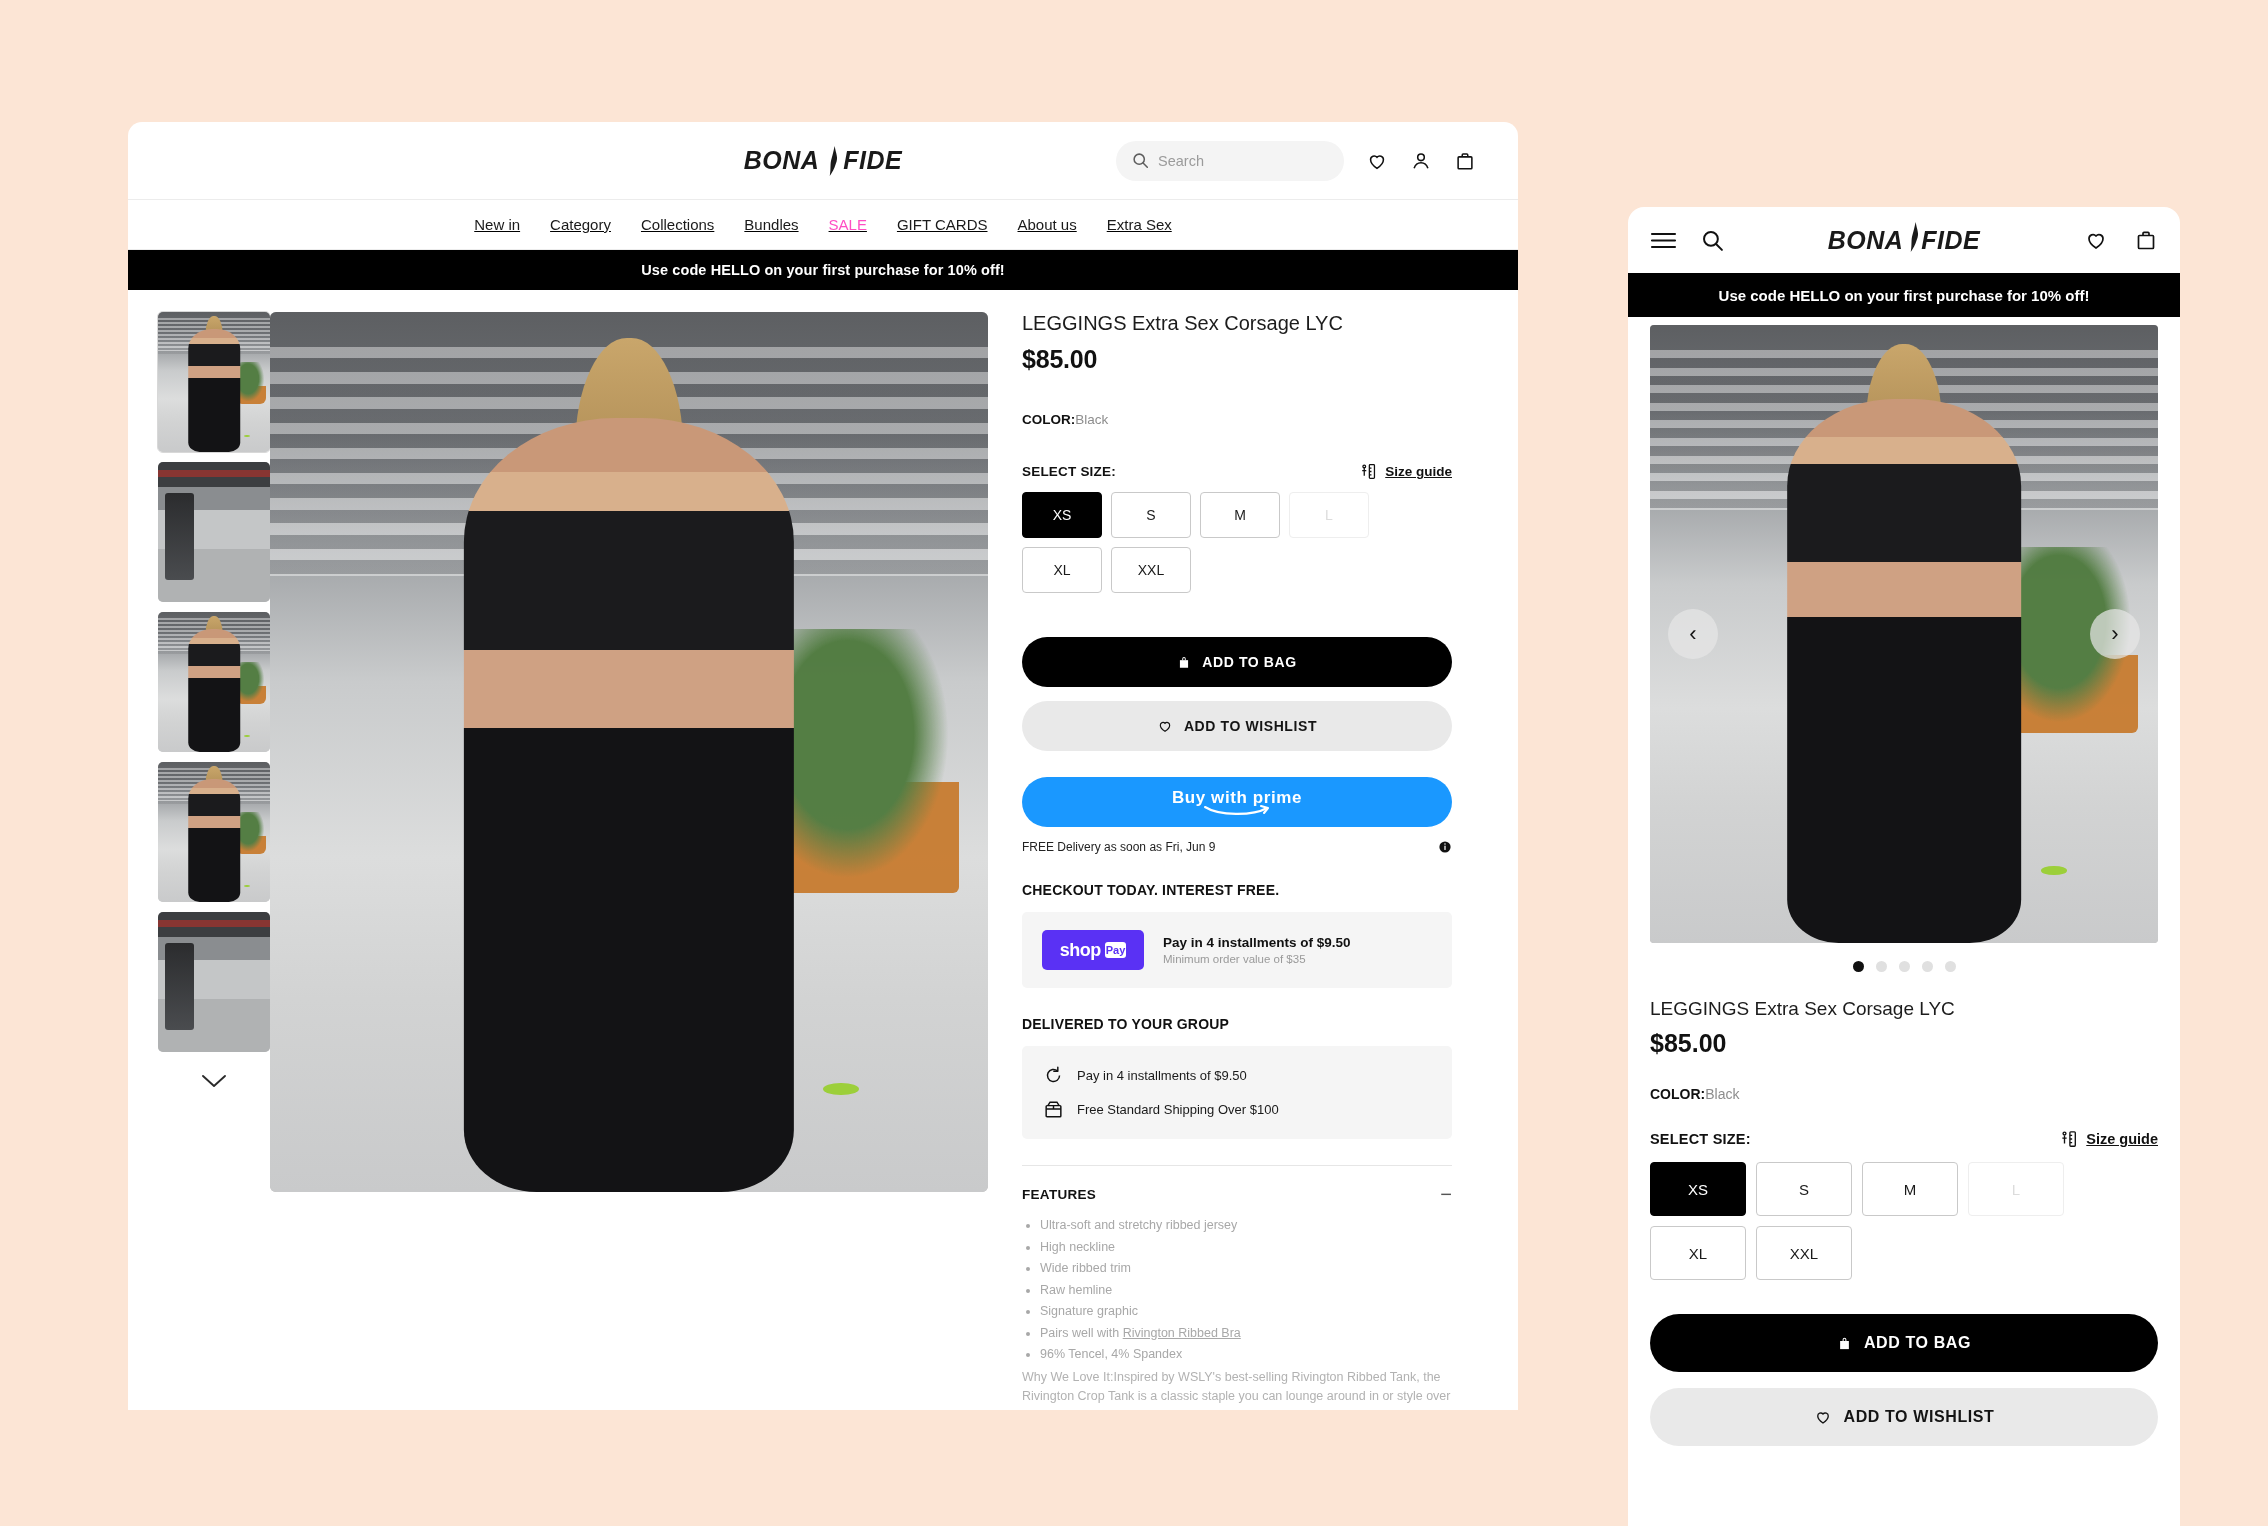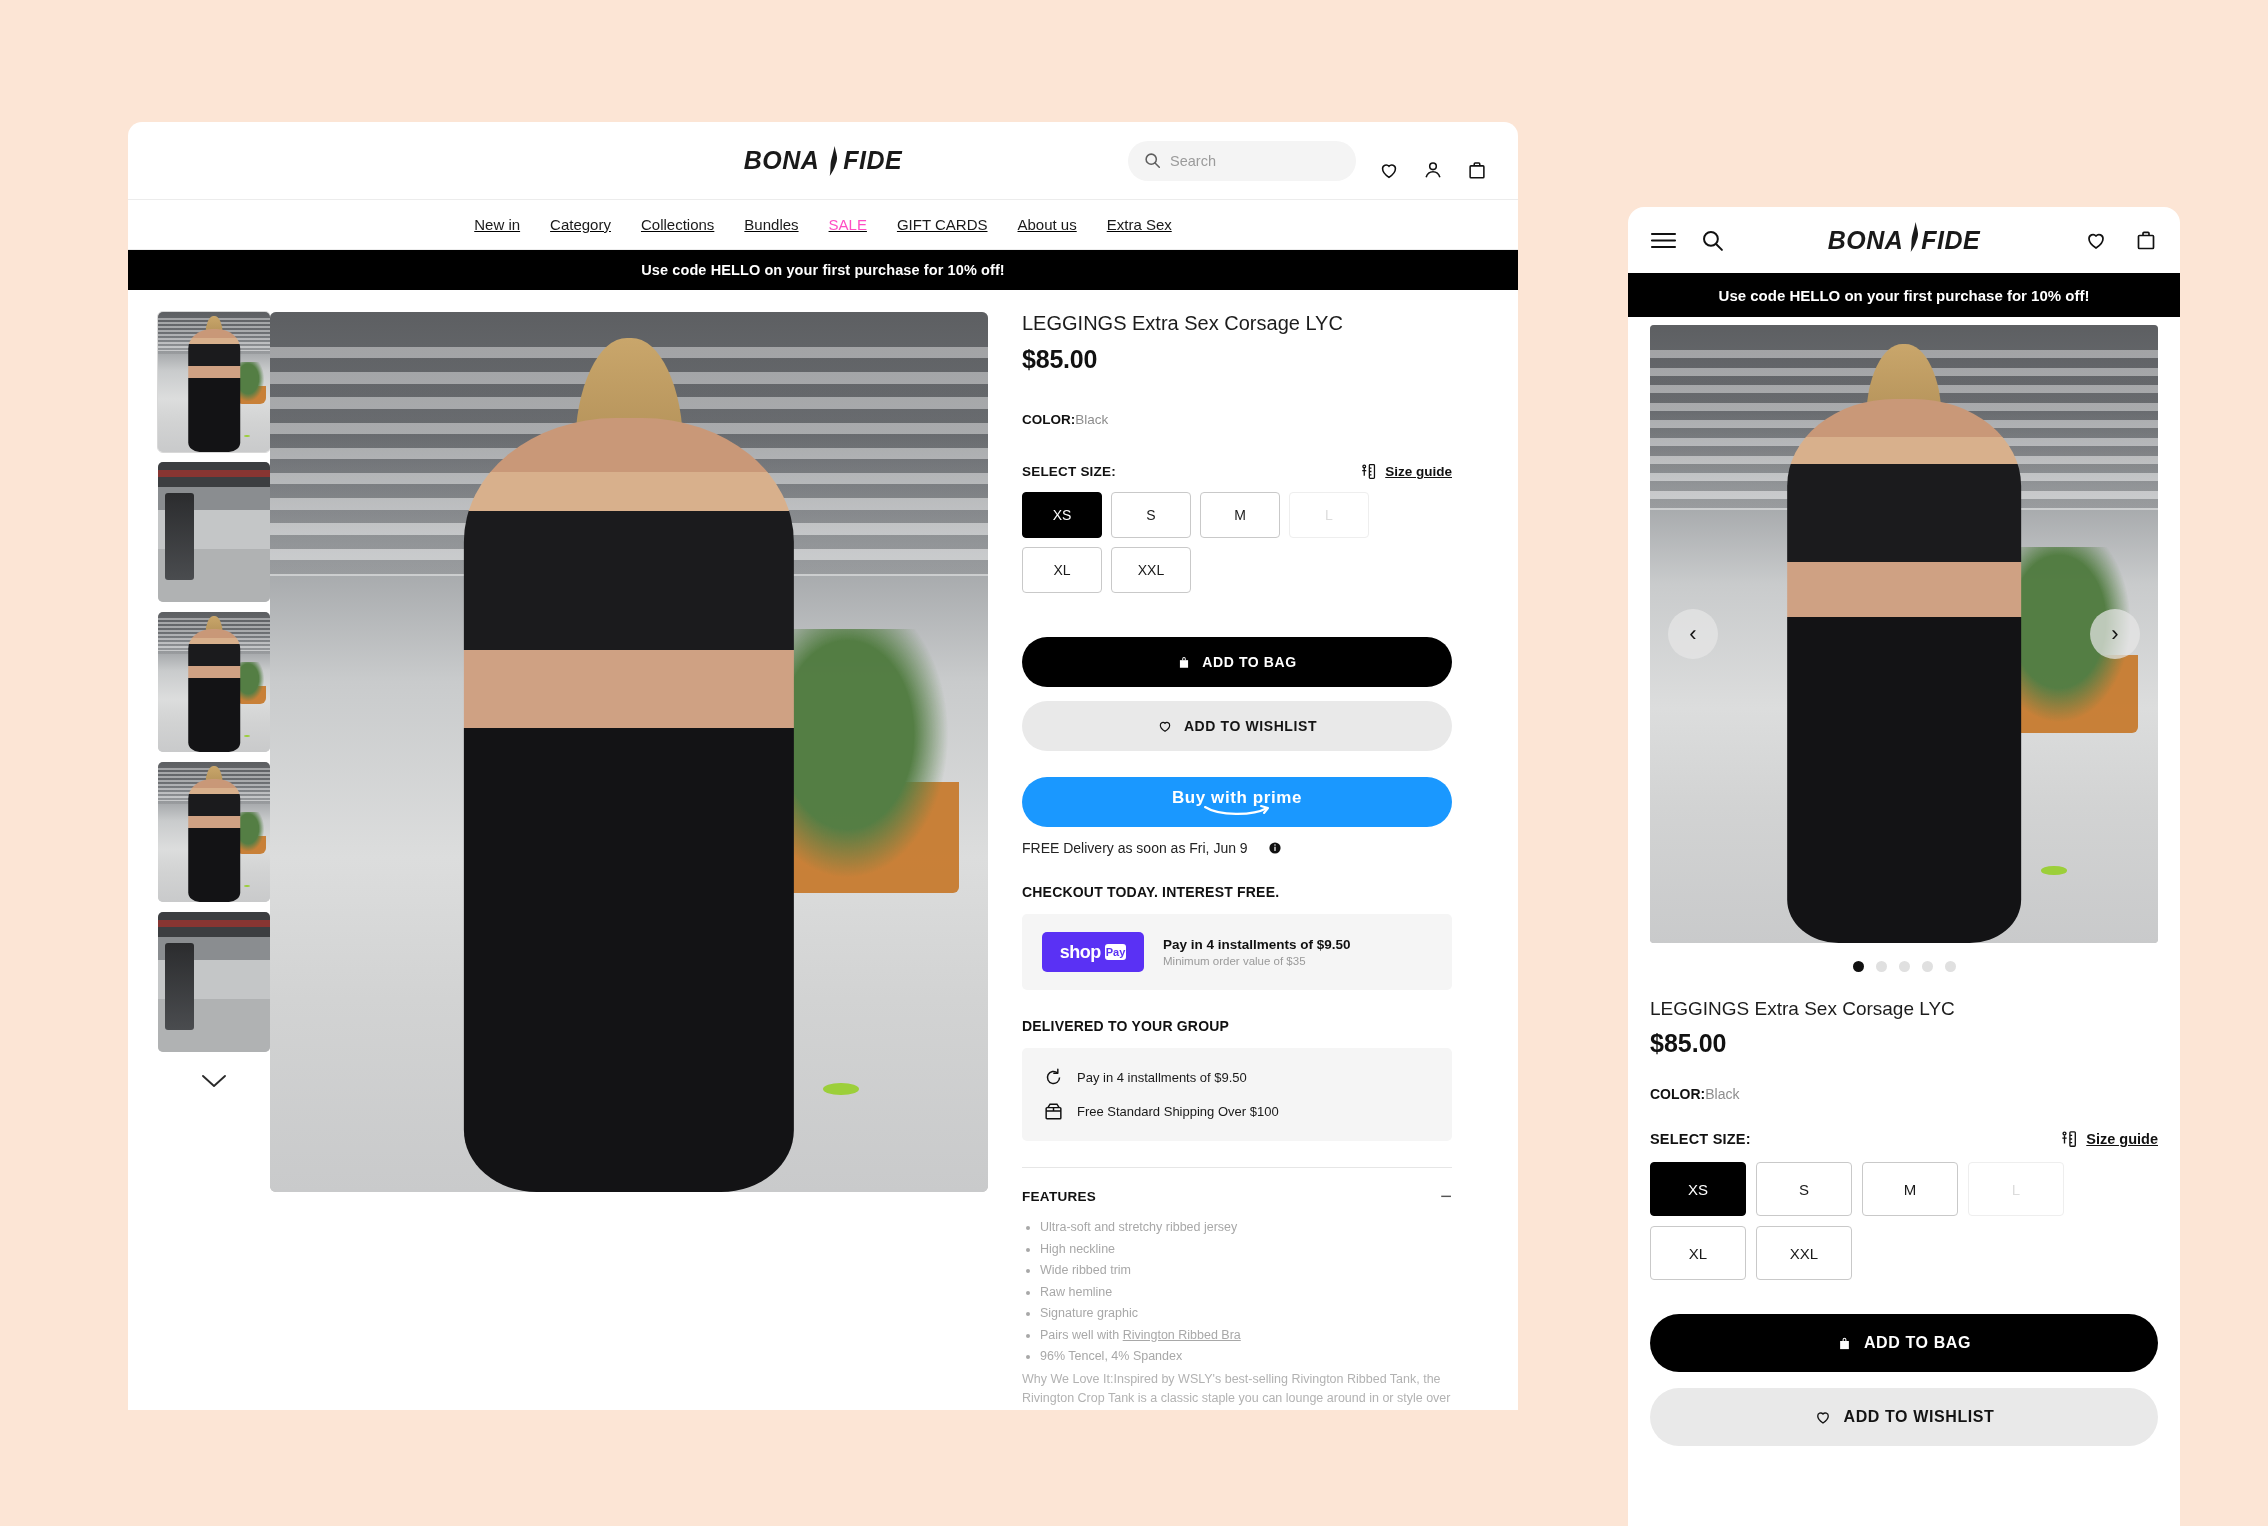--- a/index.html
+++ b/index.html
@@ -28,23 +28,23 @@
   }
   .logo {
     position: absolute; left: 50%; top: 50%;
     transform: translate(-50%,-50%);
     display: flex; align-items: center; gap: 2px;
     font-weight: 900; font-style: italic; font-size: 25px;
     letter-spacing: 0.5px; color: #1a1a1a;
   }
   .logo .flame { display:inline-block; width: 18px; height: 30px; margin: 0 1px; }
   .dt-head-right {
-    position: absolute; right: 30px; top: 50%;
+    position: absolute; right: 42px; top: 50%;
     transform: translateY(-50%);
-    display: flex; align-items: flex-end; gap: 22px;
+    display: flex; align-items: center; gap: 22px;
   }
   .search-box {
     width: 228px; height: 40px;
     background: #f4f4f4; border-radius: 20px;
     display: flex; align-items: center; gap: 9px;
     padding: 0 16px;
   }
   .search-box .ph { color: #9b9b9b; font-size: 14.5px; }
   .ico { display: inline-flex; align-items: center; justify-content: center; }
 
@@ -110,22 +110,22 @@
     font-size: 14px; font-weight: 700; letter-spacing: .6px; cursor: pointer; border: none;
   }
   .btn-bag { background: #000; color: #fff; margin-top: 44px; }
   .btn-wish { background: #e9e9e9; color: #141414; margin-top: 14px; }
   .btn-prime {
     background: #1a98ff; color: #fff; margin-top: 26px; height: 50px;
     flex-direction: column; gap: 0; position: relative;
   }
   .btn-prime .lbl { font-size: 17px; font-weight: 700; }
   .delivery {
-    margin-top: 13px; text-align: center; font-size: 14px; color: #232323;
-    display: flex; align-items: center; justify-content: flex-start; gap: 20px;
+    margin-top: 13px; text-align: center; font-size: 12px; color: #232323;
+    display: flex; align-items: center; justify-content: space-between; gap: 20px;
   }
 
   .sec-h { margin-top: 28px; font-size: 14px; font-weight: 700; color: #111; letter-spacing: .2px; }
   .shoppay-box {
     margin-top: 14px; background: #f5f5f5; border-radius: 5px;
     padding: 18px 20px; display: flex; align-items: center; gap: 19px;
   }
   .shoppay-badge {
     width: 102px; height: 40px; background: #5a31f4; border-radius: 5px;
     display: flex; align-items: center; justify-content: center; gap: 4px;

